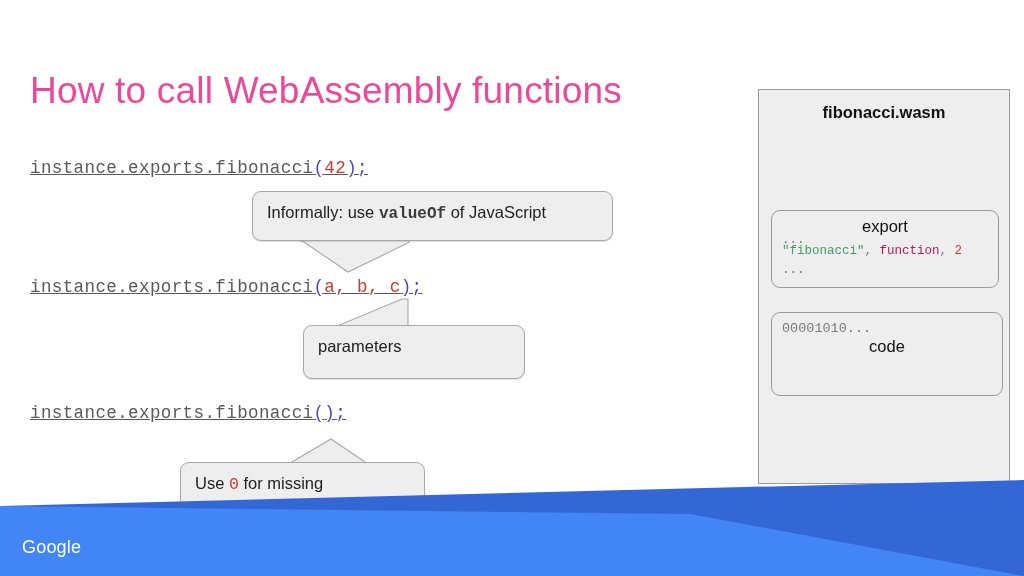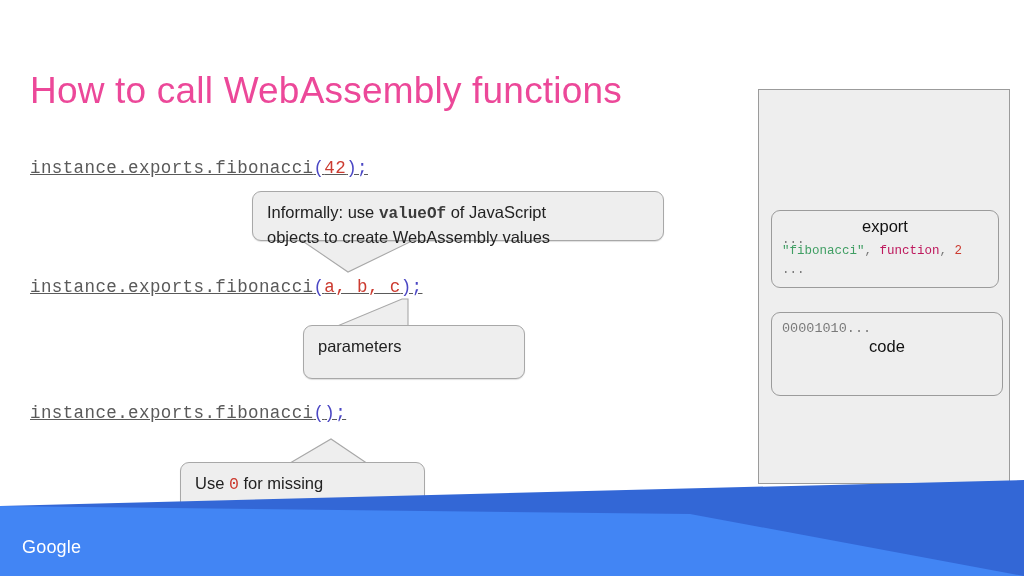--- a/index.html
+++ b/index.html
@@ -74,21 +74,21 @@
 
   
   .tail-svg {
     position: absolute;
     pointer-events: none;
   }
 
   #callout-valueof {
     left: 252px;
     top: 191px;
-    width: 412px;
+    width: 361px;
     height: 50px;
   }
   #callout-drop {
     left: 303px;
     top: 325px;
     width: 222px;
     height: 54px;
   }
   #callout-zero {
     left: 180px;
@@ -192,21 +192,20 @@
 
 <div class="code-line line3"><span>instance.exports.fibonacci</span><span class="punc">(</span><span class="arg"></span><span class="punc">);</span></div>
 
 <svg class="tail-svg" style="left:290px; top:236px; width:120px; height:40px;" viewBox="0 0 120 40">
   <path d="M 0 1 L 120 1 L 120 6 L 58 36 L 14 6 Z" fill="#eeeeee" stroke="#a8a8a8" stroke-width="1.1"></path>
   <path d="M 0 1 L 118 1" stroke="#eeeeee" stroke-width="2.6"></path>
 </svg>
 
 <div class="callout" id="callout-valueof">
   <div class="line"><span>Informally: use </span><span class="mono">valueOf</span><span> of JavaScript</span></div>
-  <div class="line">objects to create WebAssembly values</div>
 </div>
 
 <svg class="tail-svg" style="left:330px; top:297px; width:120px; height:34px;" viewBox="0 0 120 34">
   <path d="M 0 32 L 72 2 L 78 2 L 78 32 Z" fill="#eeeeee" stroke="#a8a8a8" stroke-width="1.1"></path>
   <path d="M 2 33 L 110 33" stroke="#eeeeee" stroke-width="3"></path>
 </svg>
 
 <div class="callout" id="callout-drop">
   <div class="line">parameters</div>
 </div>
@@ -215,20 +214,21 @@
   <path d="M 10 30 L 56 3 L 96 30 Z" fill="#eeeeee" stroke="#a8a8a8" stroke-width="1.1"></path>
   <path d="M 4 30 L 120 30" stroke="#eeeeee" stroke-width="3"></path>
 </svg>
 
 <div class="callout" id="callout-zero">
   <div class="line"><span>Use </span><span class="zero">0</span><span> for missing</span></div>
   <div class="line">parameters</div>
 </div>
 
 <div class="wasm-panel">
+  <div class="wasm-panel-title">fibonacci.wasm</div>
 
   <div class="wasm-box" id="export-box">
     <div class="box-heading">export</div>
     <div class="box-mono" id="export-dots-top">...</div>
     <div class="box-mono" id="export-entry"><span class="str">"fibonacci"</span><span>, </span><span class="kw">function</span><span>, </span><span class="num">2</span></div>
     <div class="box-mono" id="export-dots-bottom">...</div>
   </div>
 
   <div class="wasm-box" id="code-box">
     <div class="box-mono" id="code-bits">00001010...</div>

